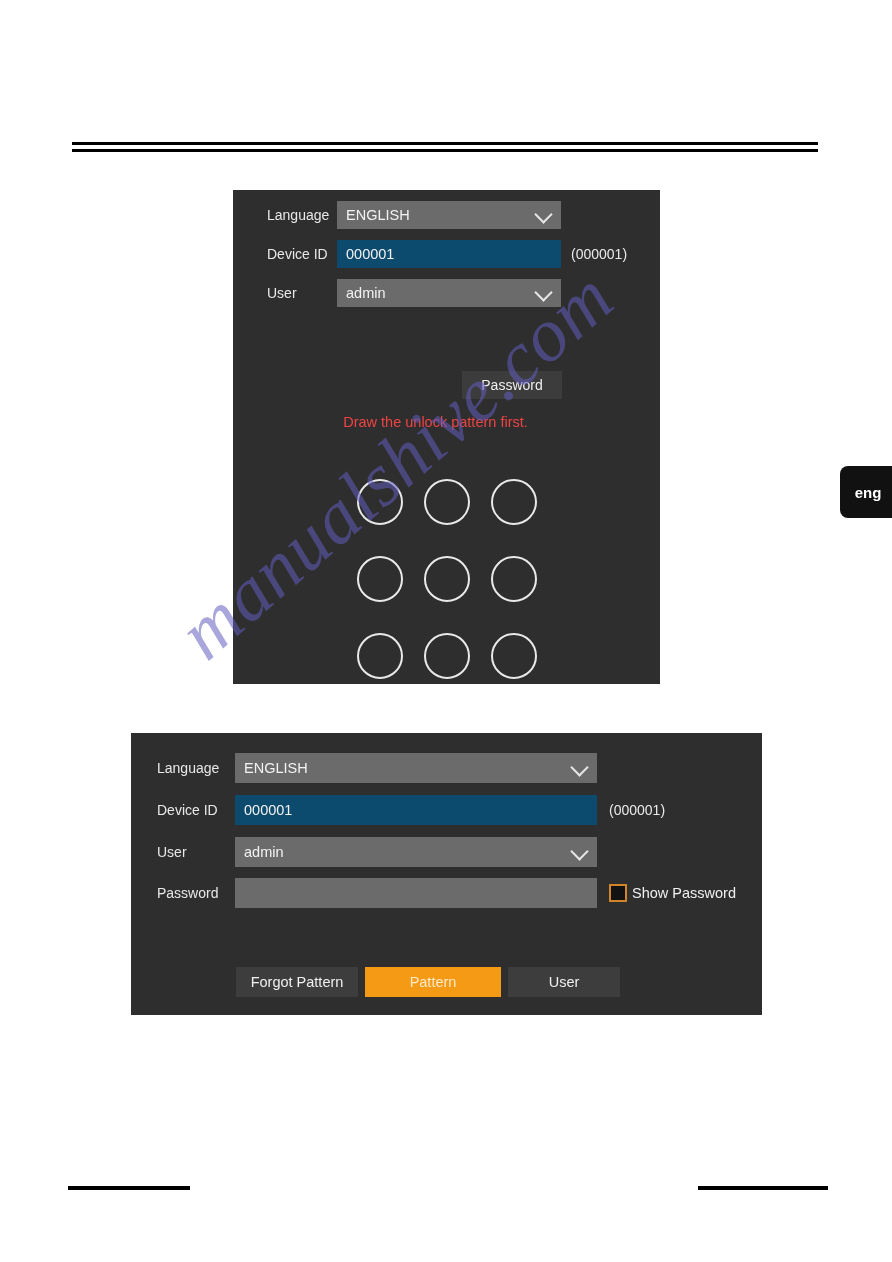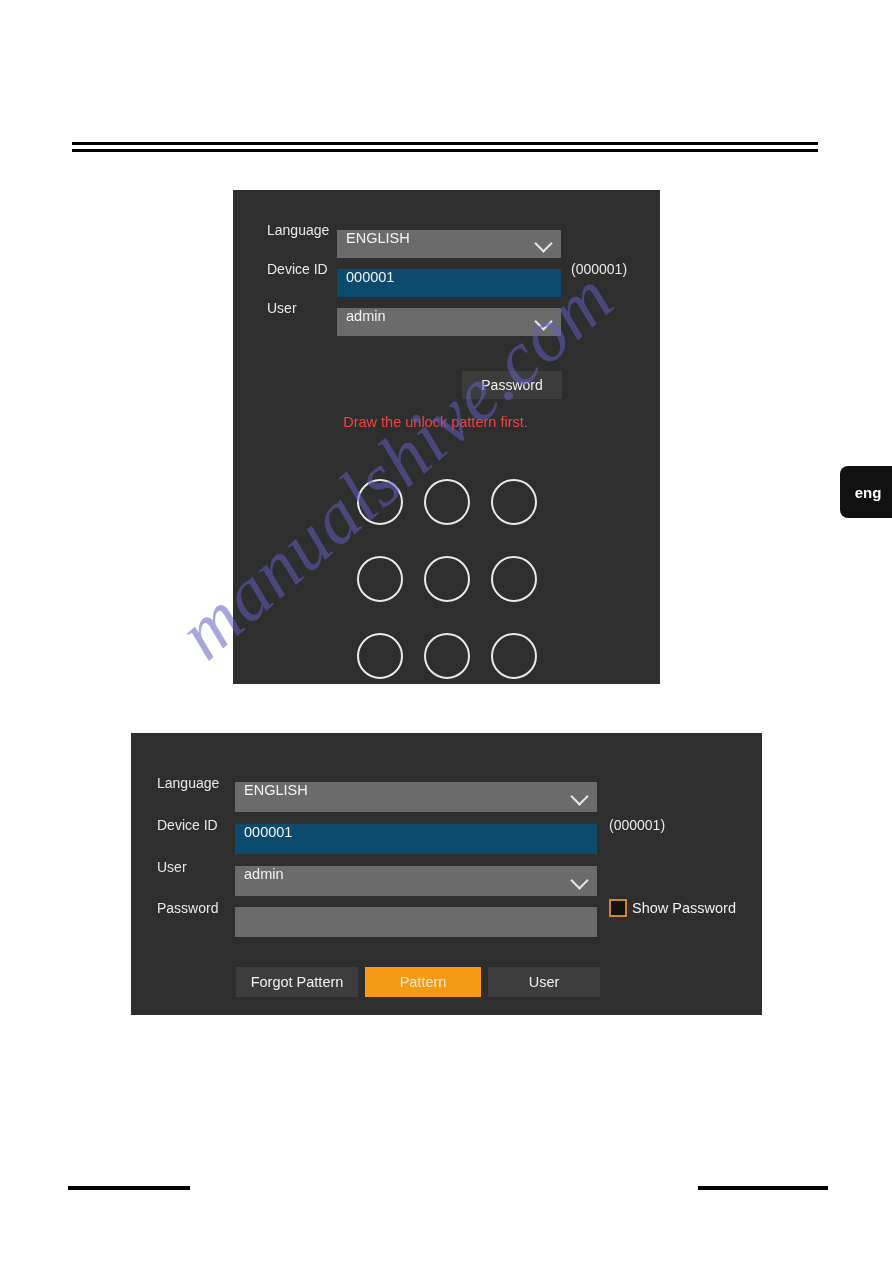--- a/index.html
+++ b/index.html
@@ -107,24 +107,23 @@
   }
   .field-label {
     color: #e8e8e8;
     font-size: 14px;
     white-space: nowrap;
   }
   .field-ctl {
     position: relative;
     box-sizing: border-box;
     display: flex;
-    align-items: flex-start;
+    align-items: center;
     background: #6b6b6b;
     height: 28px;
-    margin-top: 29px;
   }
   .field-ctl.text-input { background: #0c4a6e; }
   .field-ctl .val {
     color: #f2f2f2;
     font-size: 14.5px;
     padding-left: 9px;
     white-space: nowrap;
   }
   .field-ctl .val.empty { color: transparent; }
   .chevron {
@@ -239,21 +238,21 @@
     height: 30px;
     display: flex;
     align-items: center;
     justify-content: center;
     font-size: 14.5px;
     color: #f0f0f0;
     background: #3d3d3d;
     box-sizing: border-box;
   }
   .btn.forgot  { width: 122px; }
-  .btn.pattern { width: 116px; background: #f59a14; color: #fce9c8; margin-left: 7px; }
+  .btn.pattern { width: 136px; background: #f59a14; color: #fce9c8; margin-left: 7px; }
   .btn.login   { width: 112px; margin-left: 7px; }
 </style>
 </head>
 <body>
 
 <div class="page-rule top-a"></div>
 <div class="page-rule top-b"></div>
 
 <div class="panel" id="pattern-panel">
 

